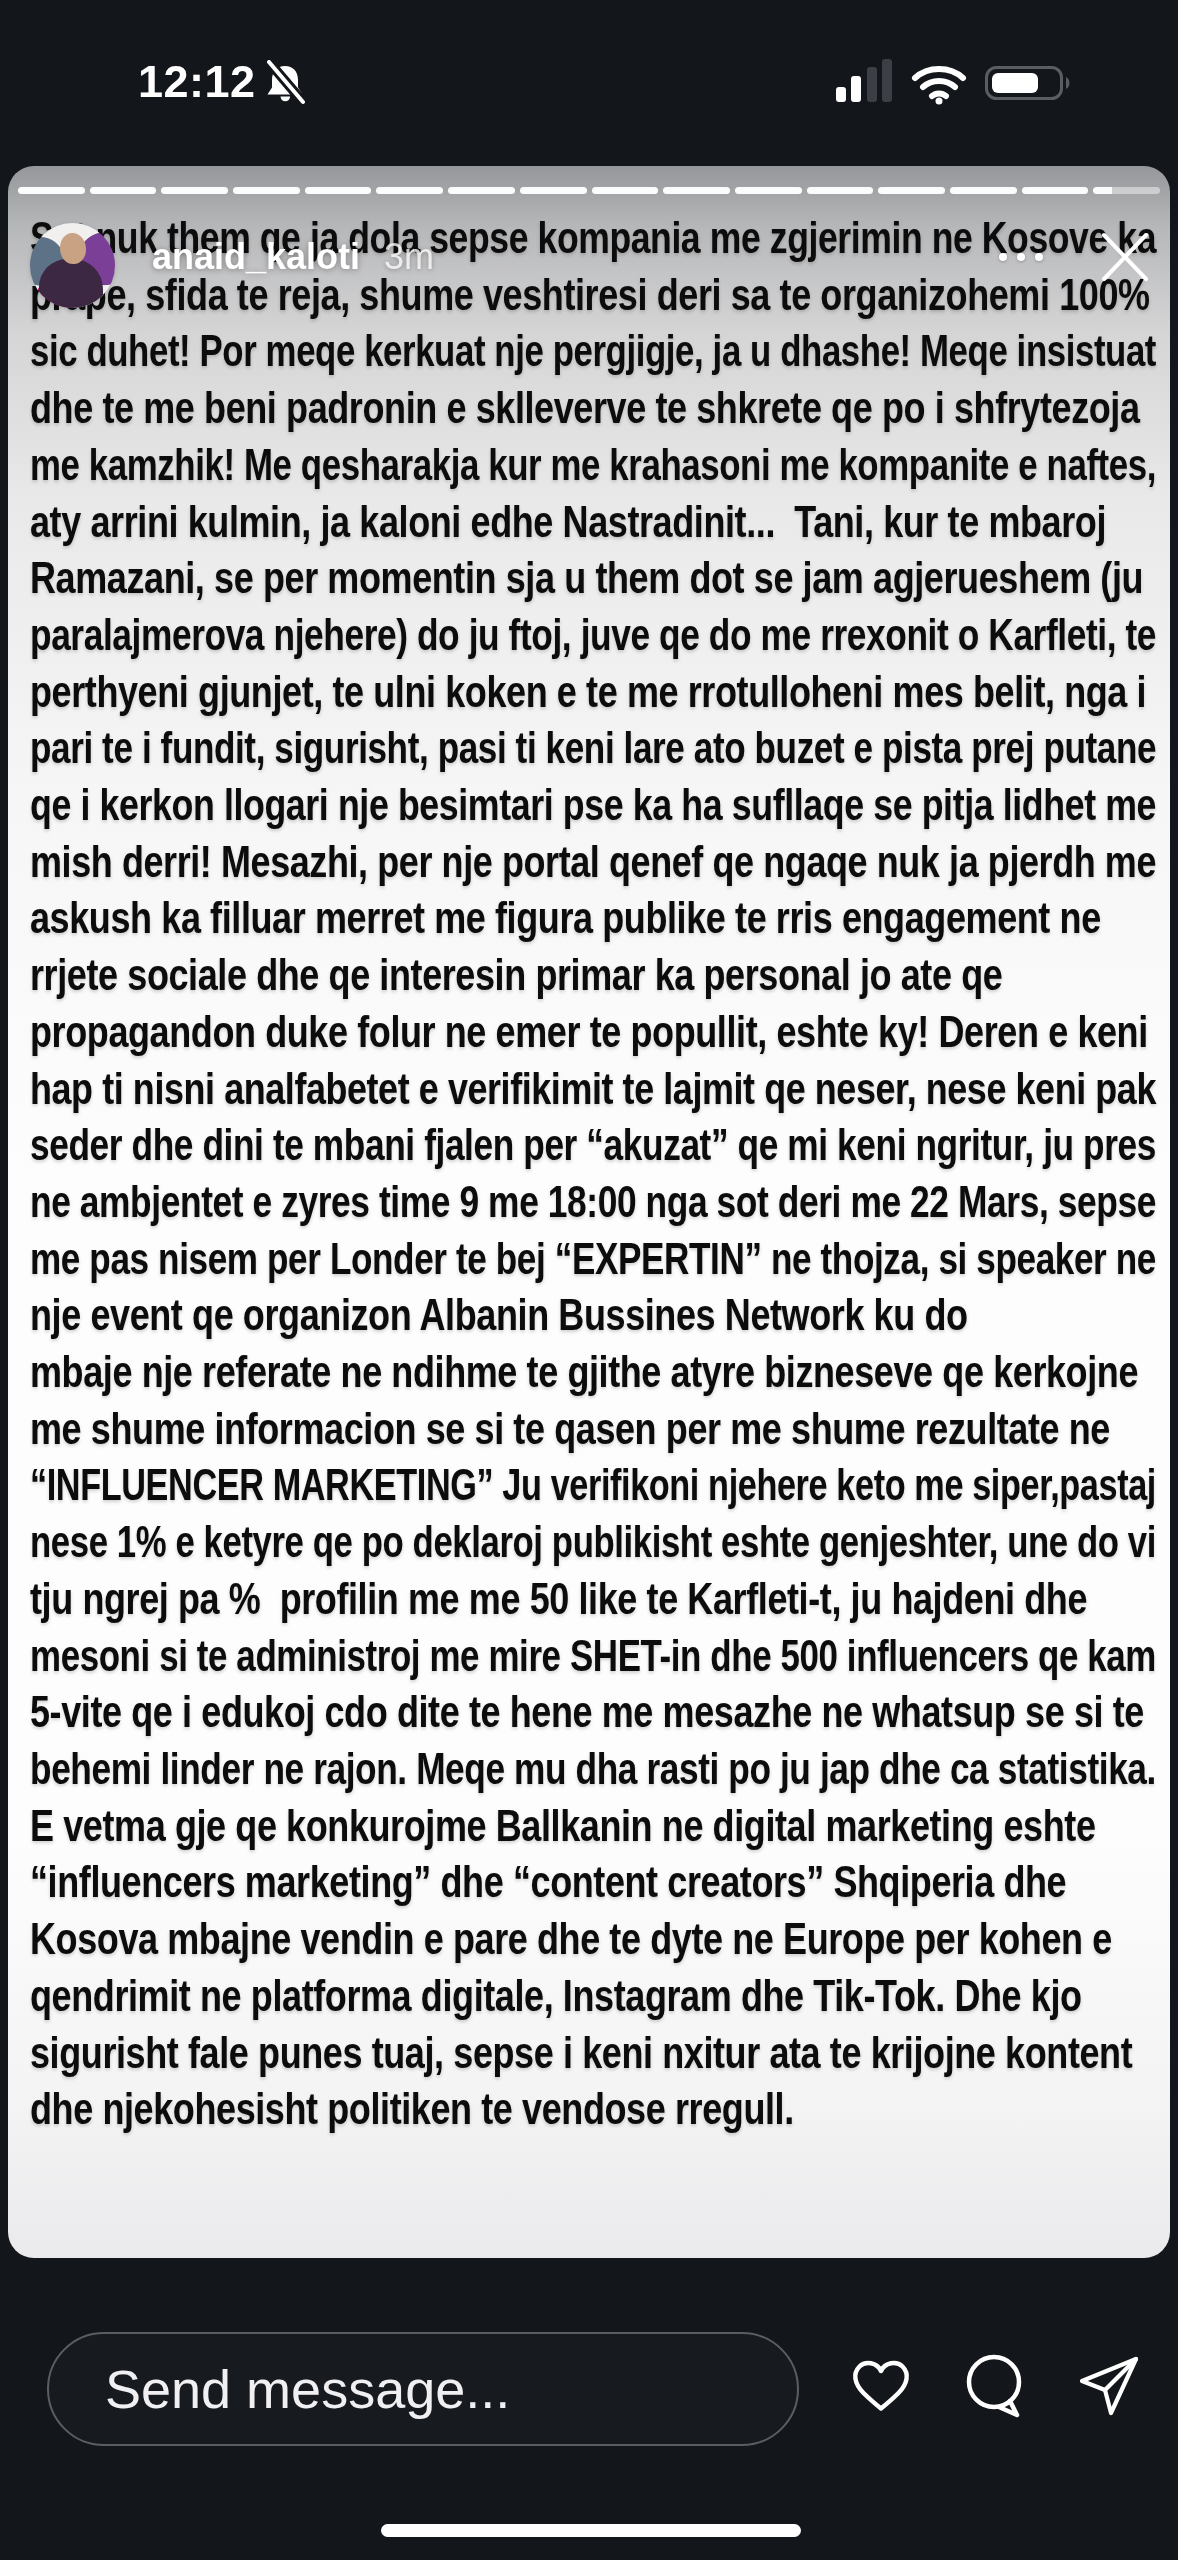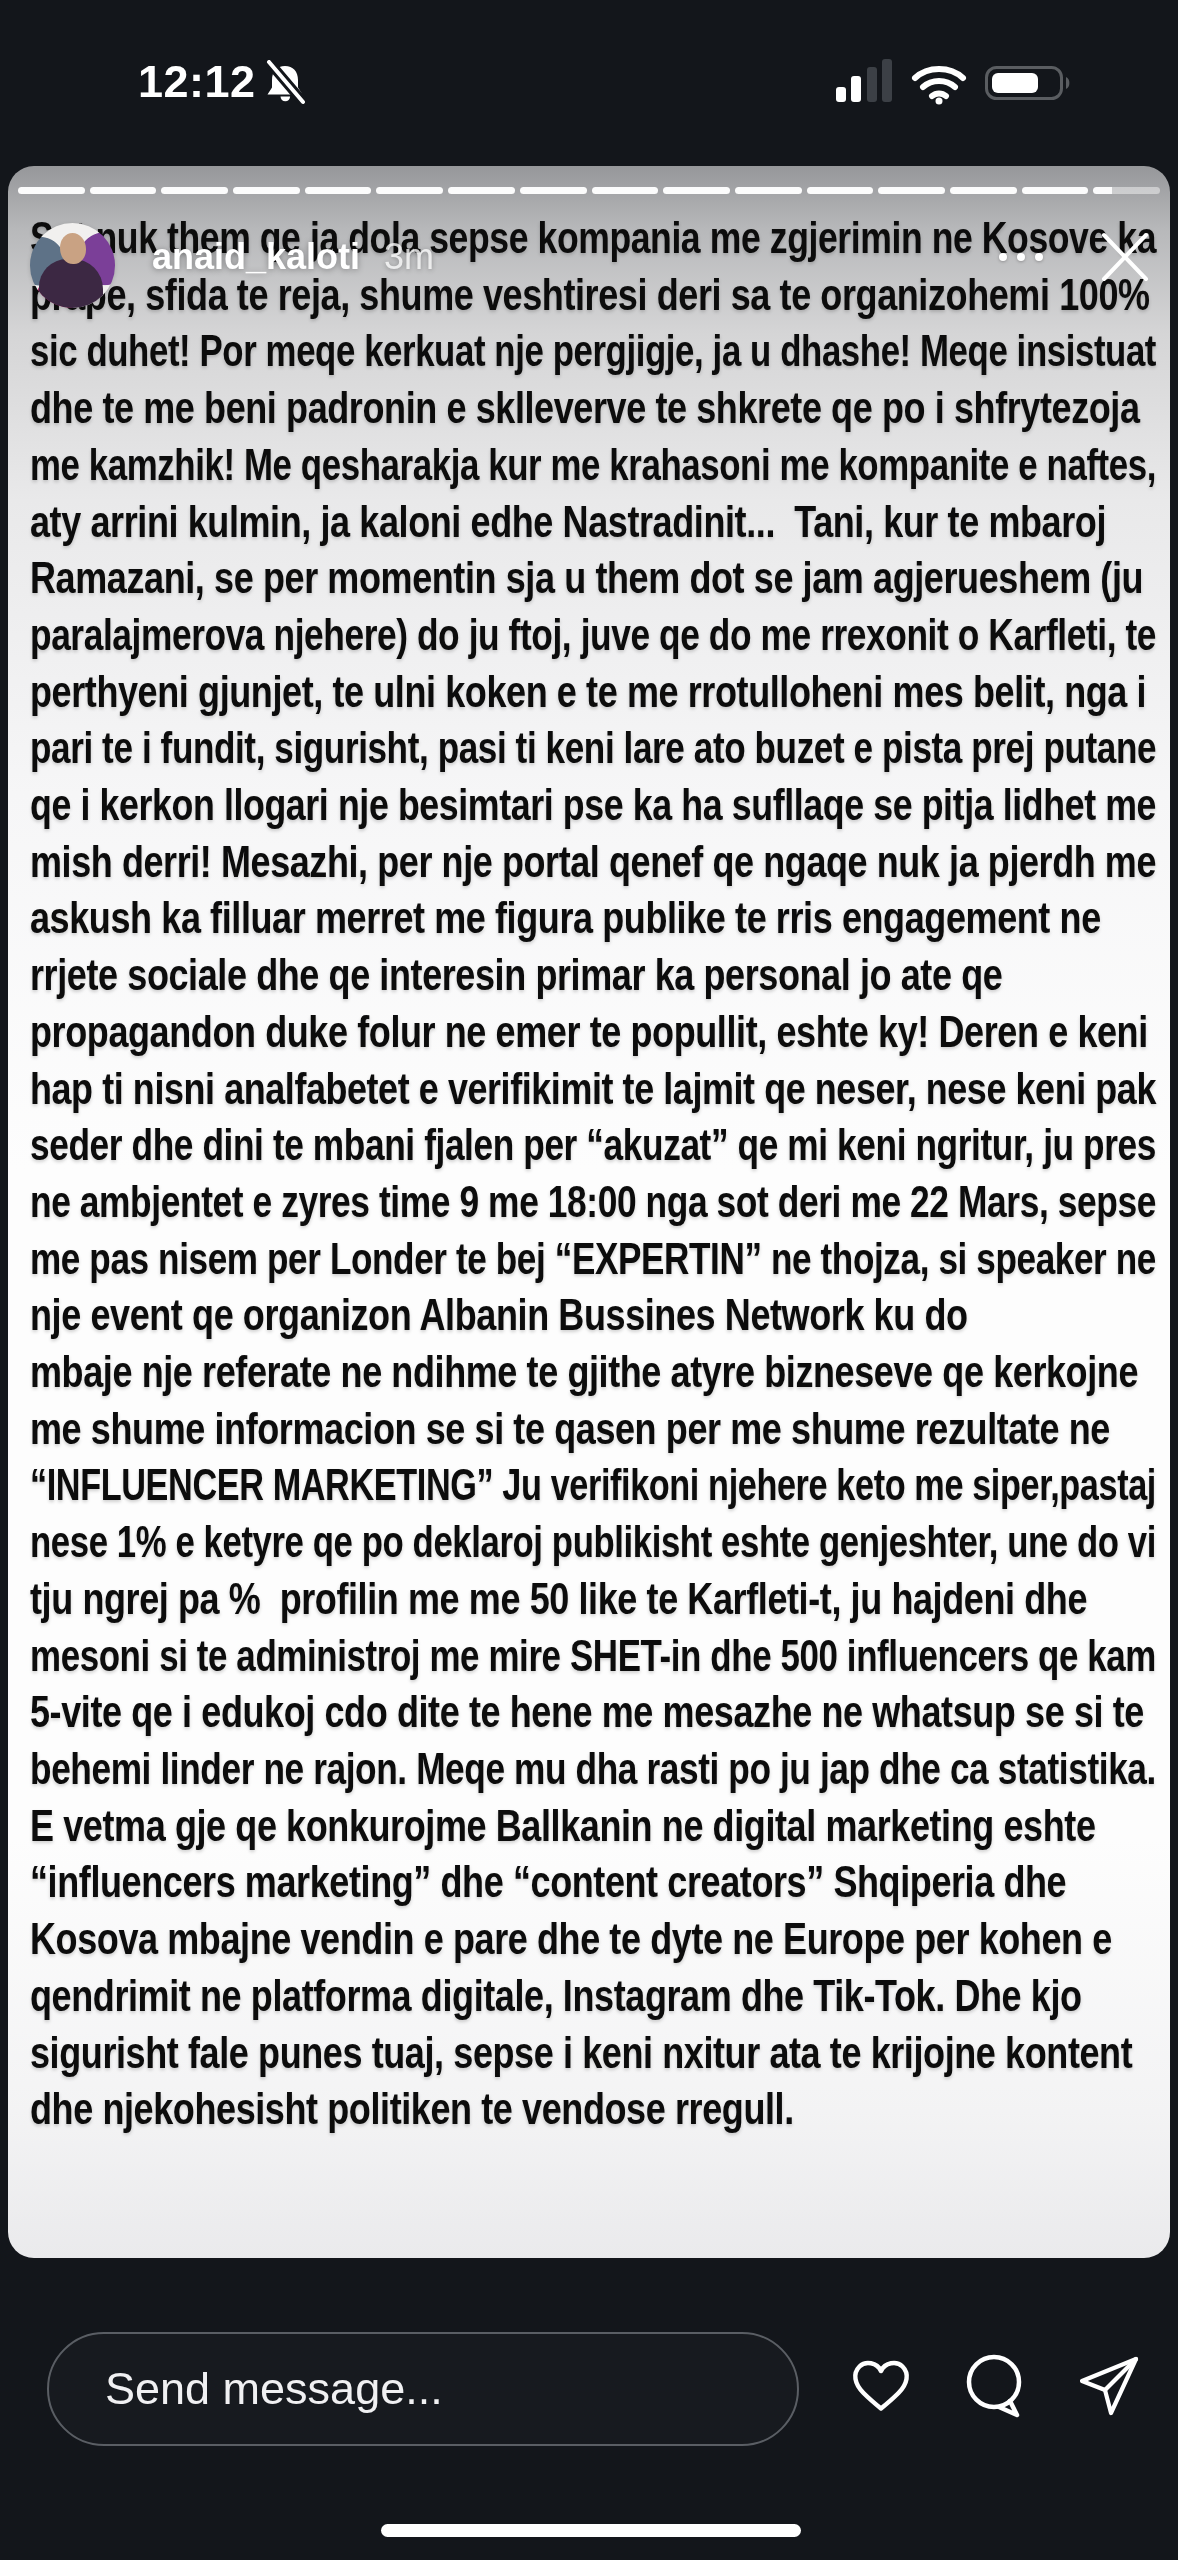--- a/index.html
+++ b/index.html
@@ -44,21 +44,21 @@
 
   
   .story-text{position:absolute;left:22px;top:44px;width:1130px;z-index:2;}
   .story-line{display:block;width:max-content;white-space:pre;transform-origin:0 50%;
               font-size:45px;line-height:56.7px;font-weight:700;letter-spacing:-.5px;color:#0c0c0c;
               text-shadow:0 2px 4px rgba(0,0,0,.18);}
 
   
   .composer-input{position:absolute;left:47px;top:2332px;width:752px;height:114px;box-sizing:border-box;
           border:2px solid #5a5e64;border-radius:58px;background:rgba(255,255,255,.02);
-          padding:0 0 0 56px;font-family:"Liberation Sans",sans-serif;font-size:45px;color:#15803d;outline:none;}
+          padding:0 0 0 56px;font-family:"Liberation Sans",sans-serif;font-size:54px;color:#15803d;outline:none;}
   .composer-input::placeholder{color:#f0f0f2;opacity:1;}
   .icon-btn{position:absolute;background:none;border:none;padding:0;cursor:pointer;}
   .btn-like{left:849px;top:2358px;width:64px;height:58px;}
   .btn-comment{left:963px;top:2352px;width:66px;height:66px;}
   .btn-share{left:1076px;top:2355px;width:66px;height:62px;}
   .home-indicator{position:absolute;left:381px;top:2524px;width:420px;height:13px;border-radius:7px;background:#ffffff;}
 </style>
 </head>
 <body>
 

